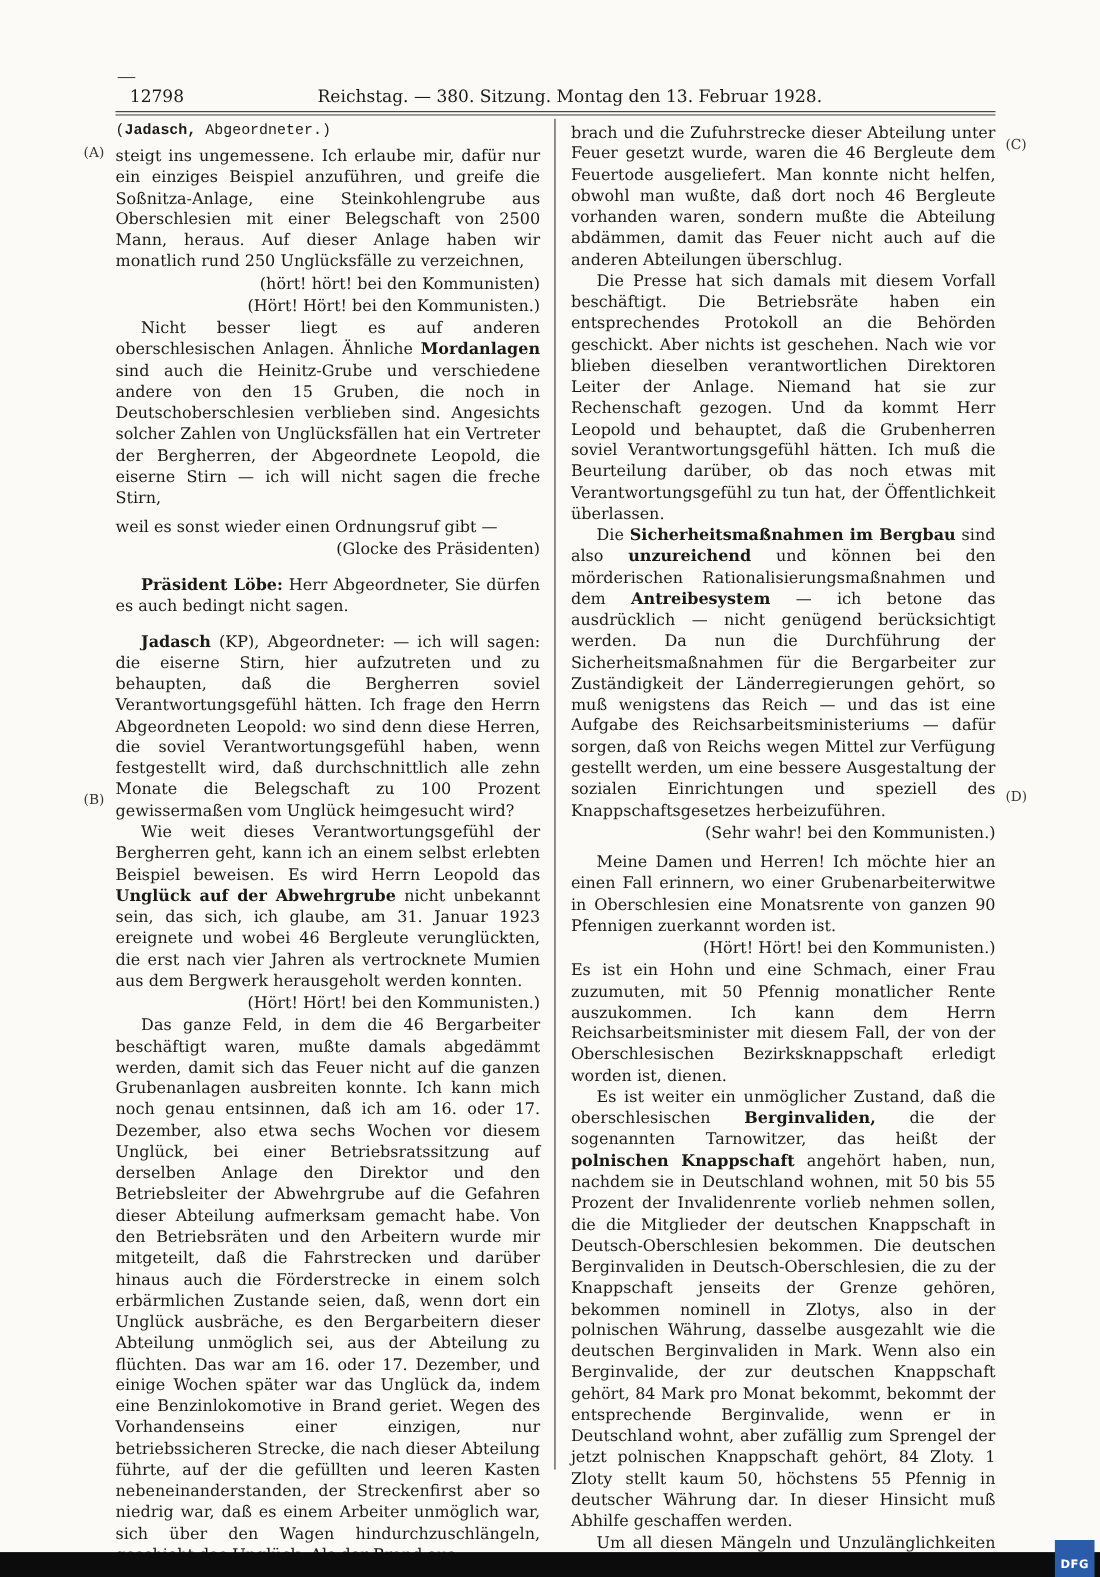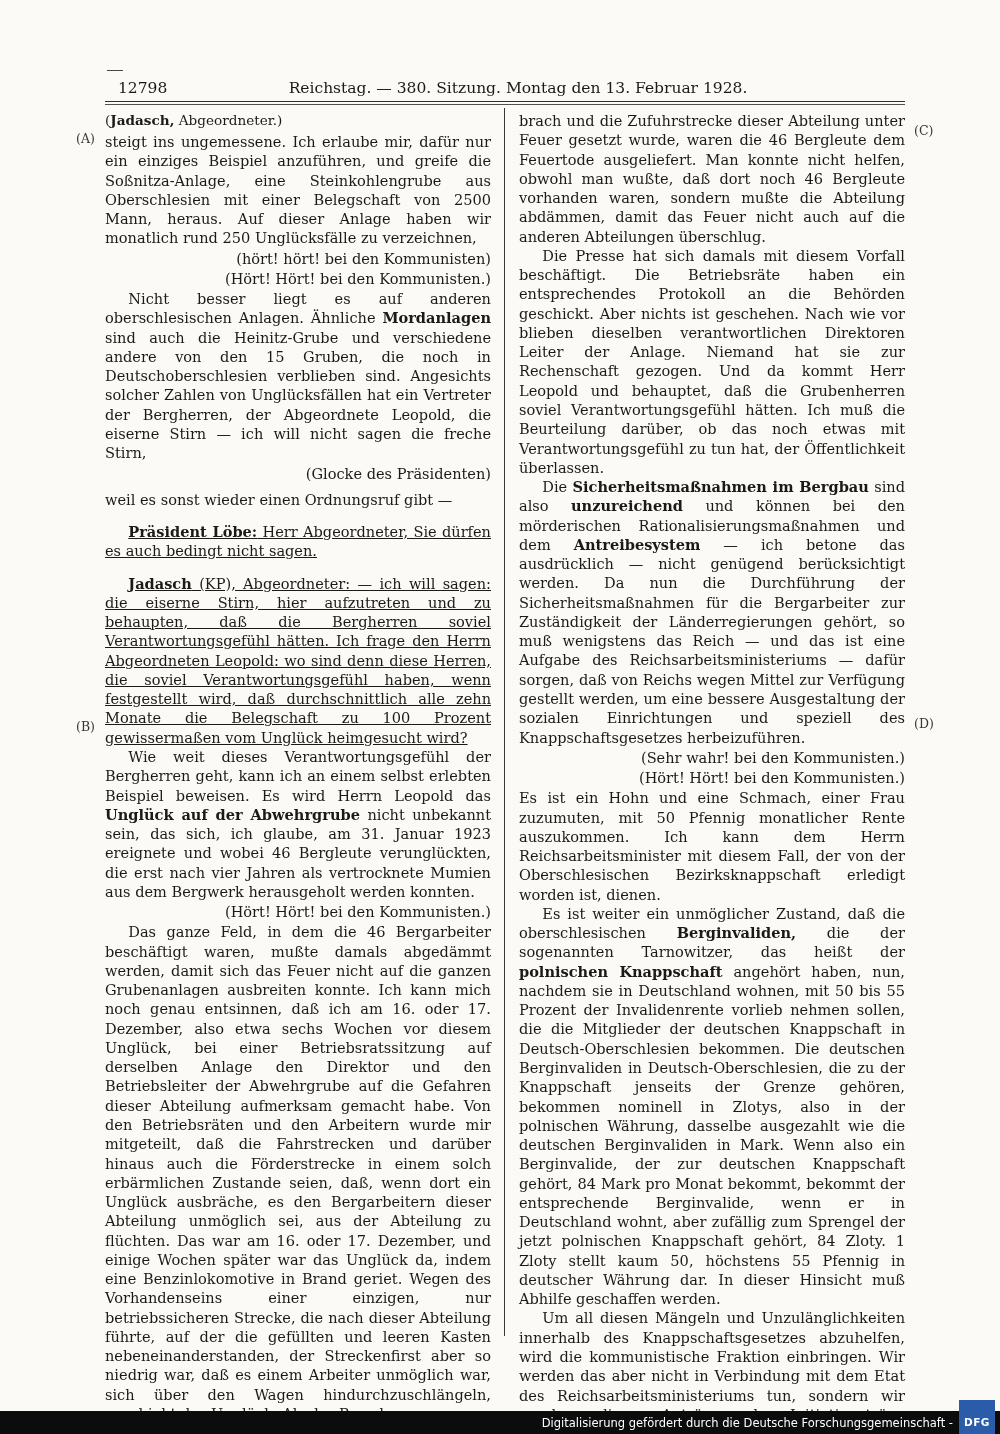--- a/index.html
+++ b/index.html
@@ -41,26 +41,26 @@
     width:386px;
     font-size:14.55px;
     line-height:1.325;
     text-align:justify;
     hyphens:auto;
   }
   .col-divider{
     position:absolute;top:108px;left:504px;width:1px;height:1228px;
     background:#3a352f;
   }
-  .caption{margin:0 0 3px 0;font-size:13.6px;}
+  .caption{margin:0 0 3px 0;font-size:13.6px;font-family:Liberation Mono, monospace;}
   .para{margin:0;}
   .indent{text-indent:1.6em;}
   .stage{text-align:right;text-indent:0;margin:1px 0;}
   .gap{margin-top:7px;}
-  .gap-lg{margin-top:13px;text-decoration:underline;}
+  .gap-lg{margin-top:13px;}
   b{font-weight:bold;}
   .margin-letter{
     position:absolute;
     font-size:12.5px;color:#3a352f;
   }
   .ml-a{top:131px;left:76px;}
   .ml-b{top:719px;left:76px;}
   .ml-c{top:123px;left:914px;}
   .ml-d{top:716px;left:914px;}
   .digitize-bar{
@@ -101,38 +101,38 @@
 
   <div class="col-divider"></div>
 
   <div class="columns">
     <div class="col" id="col-left">
         <p class="caption">(<b>Jadasch,</b> Abgeordneter.)</p>
         <p class="para body">steigt ins ungemessene. Ich erlaube mir, dafür nur ein einziges Beispiel anzuführen, und greife die Soßnitza-Anlage, eine Steinkohlengrube aus Oberschlesien mit einer Belegschaft von 2500 Mann, heraus. Auf dieser Anlage haben wir monatlich rund 250 Unglücksfälle zu verzeichnen,</p>
         <p class="para stage">(hört! hört! bei den Kommunisten)</p>
         <p class="para stage">(Hört! Hört! bei den Kommunisten.)</p>
         <p class="para body indent">Nicht besser liegt es auf anderen oberschlesischen Anlagen. Ähnliche <b>Mordanlagen</b> sind auch die Heinitz-Grube und verschiedene andere von den 15 Gruben, die noch in Deutschoberschlesien verblieben sind. Angesichts solcher Zahlen von Unglücksfällen hat ein Vertreter der Bergherren, der Abgeordnete Leopold, die eiserne Stirn — ich will nicht sagen die freche Stirn,</p>
+        <p class="para body gap">weil es sonst wieder einen Ordnungsruf gibt —</p>
         <p class="para stage">(Glocke des Präsidenten)</p>
-        <p class="para body gap">weil es sonst wieder einen Ordnungsruf gibt —</p>
         <p class="para body indent gap-lg"><b>Präsident Löbe:</b> Herr Abgeordneter, Sie dürfen es auch bedingt nicht sagen.</p>
         <p class="para body indent gap-lg"><b>Jadasch</b> (KP), Abgeordneter: — ich will sagen: die eiserne Stirn, hier aufzutreten und zu behaupten, daß die Bergherren soviel Verantwortungsgefühl hätten. Ich frage den Herrn Abgeordneten Leopold: wo sind denn diese Herren, die soviel Verantwortungsgefühl haben, wenn festgestellt wird, daß durchschnittlich alle zehn Monate die Belegschaft zu 100 Prozent gewissermaßen vom Unglück heimgesucht wird?</p>
         <p class="para body indent">Wie weit dieses Verantwortungsgefühl der Bergherren geht, kann ich an einem selbst erlebten Beispiel beweisen. Es wird Herrn Leopold das <b>Unglück auf der Abwehrgrube</b> nicht unbekannt sein, das sich, ich glaube, am 31. Januar 1923 ereignete und wobei 46 Bergleute verunglückten, die erst nach vier Jahren als vertrocknete Mumien aus dem Bergwerk herausgeholt werden konnten.</p>
         <p class="para stage">(Hört! Hört! bei den Kommunisten.)</p>
         <p class="para body indent">Das ganze Feld, in dem die 46 Bergarbeiter beschäftigt waren, mußte damals abgedämmt werden, damit sich das Feuer nicht auf die ganzen Grubenanlagen ausbreiten konnte. Ich kann mich noch genau entsinnen, daß ich am 16. oder 17. Dezember, also etwa sechs Wochen vor diesem Unglück, bei einer Betriebsratssitzung auf derselben Anlage den Direktor und den Betriebsleiter der Abwehrgrube auf die Gefahren dieser Abteilung aufmerksam gemacht habe. Von den Betriebsräten und den Arbeitern wurde mir mitgeteilt, daß die Fahrstrecken und darüber hinaus auch die Förderstrecke in einem solch erbärmlichen Zustande seien, daß, wenn dort ein Unglück ausbräche, es den Bergarbeitern dieser Abteilung unmöglich sei, aus der Abteilung zu flüchten. Das war am 16. oder 17. Dezember, und einige Wochen später war das Unglück da, indem eine Benzinlokomotive in Brand geriet. Wegen des Vorhandenseins einer einzigen, nur betriebssicheren Strecke, die nach dieser Abteilung führte, auf der die gefüllten und leeren Kasten nebeneinanderstanden, der Streckenfirst aber so niedrig war, daß es einem Arbeiter unmöglich war, sich über den Wagen hindurchzuschlängeln, geschieht das Unglück. Als der Brand aus-</p>
       </div>
     <div class="col" id="col-right">
         <p class="para body">brach und die Zufuhrstrecke dieser Abteilung unter Feuer gesetzt wurde, waren die 46 Bergleute dem Feuertode ausgeliefert. Man konnte nicht helfen, obwohl man wußte, daß dort noch 46 Bergleute vorhanden waren, sondern mußte die Abteilung abdämmen, damit das Feuer nicht auch auf die anderen Abteilungen überschlug.</p>
         <p class="para body indent">Die Presse hat sich damals mit diesem Vorfall beschäftigt. Die Betriebsräte haben ein entsprechendes Protokoll an die Behörden geschickt. Aber nichts ist geschehen. Nach wie vor blieben dieselben verantwortlichen Direktoren Leiter der Anlage. Niemand hat sie zur Rechenschaft gezogen. Und da kommt Herr Leopold und behauptet, daß die Grubenherren soviel Verantwortungsgefühl hätten. Ich muß die Beurteilung darüber, ob das noch etwas mit Verantwortungsgefühl zu tun hat, der Öffentlichkeit überlassen.</p>
         <p class="para body indent">Die <b>Sicherheitsmaßnahmen im Bergbau</b> sind also <b>unzureichend</b> und können bei den mörderischen Rationalisierungsmaßnahmen und dem <b>Antreibesystem</b> — ich betone das ausdrücklich — nicht genügend berücksichtigt werden. Da nun die Durchführung der Sicherheitsmaßnahmen für die Bergarbeiter zur Zuständigkeit der Länderregierungen gehört, so muß wenigstens das Reich — und das ist eine Aufgabe des Reichsarbeitsministeriums — dafür sorgen, daß von Reichs wegen Mittel zur Verfügung gestellt werden, um eine bessere Ausgestaltung der sozialen Einrichtungen und speziell des Knappschaftsgesetzes herbeizuführen.</p>
         <p class="para stage">(Sehr wahr! bei den Kommunisten.)</p>
+        <p class="para body indent gap">Meine Damen und Herren! Ich möchte hier an einen Fall erinnern, wo einer Grubenarbeiterwitwe in Oberschlesien eine Monatsrente von ganzen 90 Pfennigen zuerkannt worden ist.</p>
         <p class="para stage">(Hört! Hört! bei den Kommunisten.)</p>
         <p class="para body">Es ist ein Hohn und eine Schmach, einer Frau zuzumuten, mit 50 Pfennig monatlicher Rente auszukommen. Ich kann dem Herrn Reichsarbeitsminister mit diesem Fall, der von der Oberschlesischen Bezirksknappschaft erledigt worden ist, dienen.</p>
         <p class="para body indent">Es ist weiter ein unmöglicher Zustand, daß die oberschlesischen <b>Berginvaliden,</b> die der sogenannten Tarnowitzer, das heißt der <b>polnischen Knappschaft</b> angehört haben, nun, nachdem sie in Deutschland wohnen, mit 50 bis 55 Prozent der Invalidenrente vorlieb nehmen sollen, die die Mitglieder der deutschen Knappschaft in Deutsch-Oberschlesien bekommen. Die deutschen Berginvaliden in Deutsch-Oberschlesien, die zu der Knappschaft jenseits der Grenze gehören, bekommen nominell in Zlotys, also in der polnischen Währung, dasselbe ausgezahlt wie die deutschen Berginvaliden in Mark. Wenn also ein Berginvalide, der zur deutschen Knappschaft gehört, 84 Mark pro Monat bekommt, bekommt der entsprechende Berginvalide, wenn er in Deutschland wohnt, aber zufällig zum Sprengel der jetzt polnischen Knappschaft gehört, 84 Zloty. 1 Zloty stellt kaum 50, höchstens 55 Pfennig in deutscher Währung dar. In dieser Hinsicht muß Abhilfe geschaffen werden.</p>
         <p class="para body indent">Um all diesen Mängeln und Unzulänglichkeiten innerhalb des Knappschaftsgesetzes abzuhelfen, wird die kommunistische Fraktion  einbringen. Wir werden das aber nicht in Verbindung mit dem Etat des Reichsarbeitsministeriums tun, sondern wir werden diese Anträge als Initiativanträge einbringen. Wir weisen aber jetzt</p>
       </div>
   </div>
 
   <div class="digitize-bar">
-    <span class="digitize-text">Digitalisierung gefördert durch die Deutsche Forschungsgemeinschaft -</span>
     <span class="dfg-logo" style="background: rgb(42, 92, 170);">DFG</span>
   </div>
 
 </div>
 
 </body></html>

